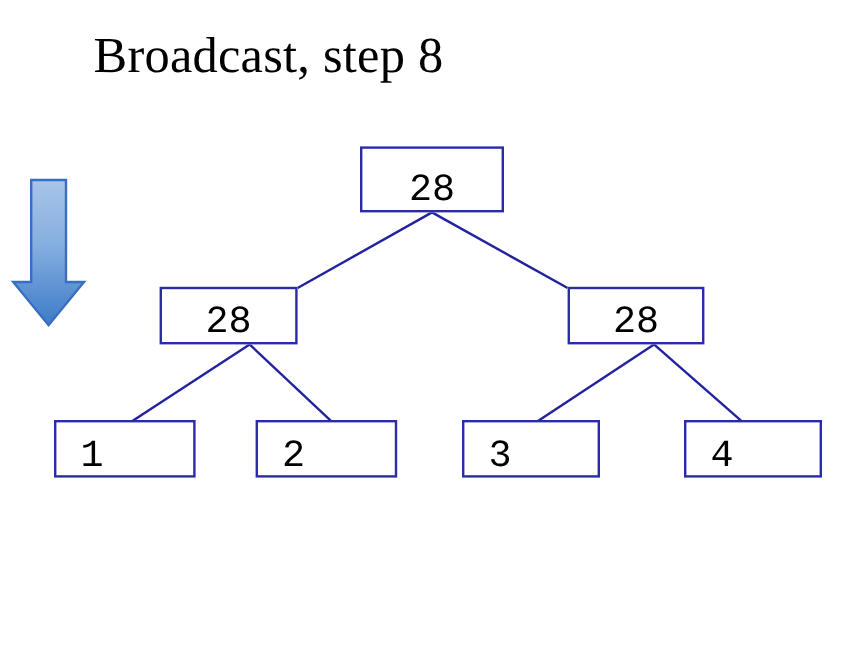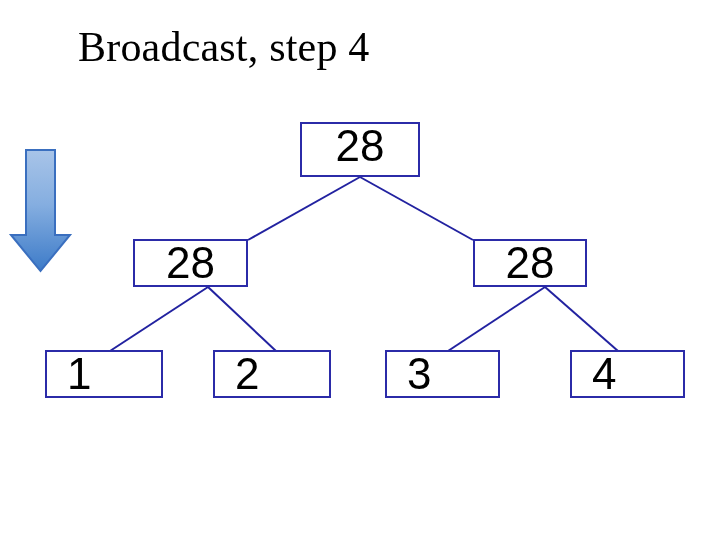--- a/index.html
+++ b/index.html
@@ -33,25 +33,25 @@
     white-space: nowrap;
     letter-spacing: 0.2px;
   }
   
   .node {
     position: absolute;
     box-sizing: border-box;
     background: #ffffff;
     border: 2px solid #2b2ba8;
     color: #000000;
-    font-family: Liberation Sans, sans-serif;
-    font-size: 44px;
+    font-family: Liberation Mono, monospace;
+    font-size: 32px;
     line-height: 1;
     display: flex;
-    align-items: flex-start;
+    align-items: flex-end;
     z-index: 3;
   }
   .node .val {
     display: block;
     width: 100%;
   }
   .node.center .val { text-align: center; }
   .node.leftish .val { text-align: left; padding-left: 20px; }
 
   #node-root   { left: 300px; top: 122px; width: 120px; height: 55px; }
@@ -75,21 +75,21 @@
     width: 720px;
     height: 540px;
     z-index: 2;
   }
 </style>
 </head>
 <body>
 
 <div id="slide">
 
-  <div id="title">Broadcast, step 4</div>
+  <div id="title">Broadcast, step 8</div>
 
   <svg id="edges" viewBox="0 0 720 540" width="720" height="540" xmlns="http://www.w3.org/2000/svg">
     <g stroke="#2222a0" stroke-width="2" fill="none">
       <line x1="360" y1="177" x2="248" y2="240"></line>
       <line x1="360" y1="177" x2="473" y2="240"></line>
       <line x1="208" y1="287" x2="110" y2="351"></line>
       <line x1="208" y1="287" x2="276" y2="351"></line>
       <line x1="545" y1="287" x2="448" y2="351"></line>
       <line x1="545" y1="287" x2="618" y2="351"></line>
     </g>

